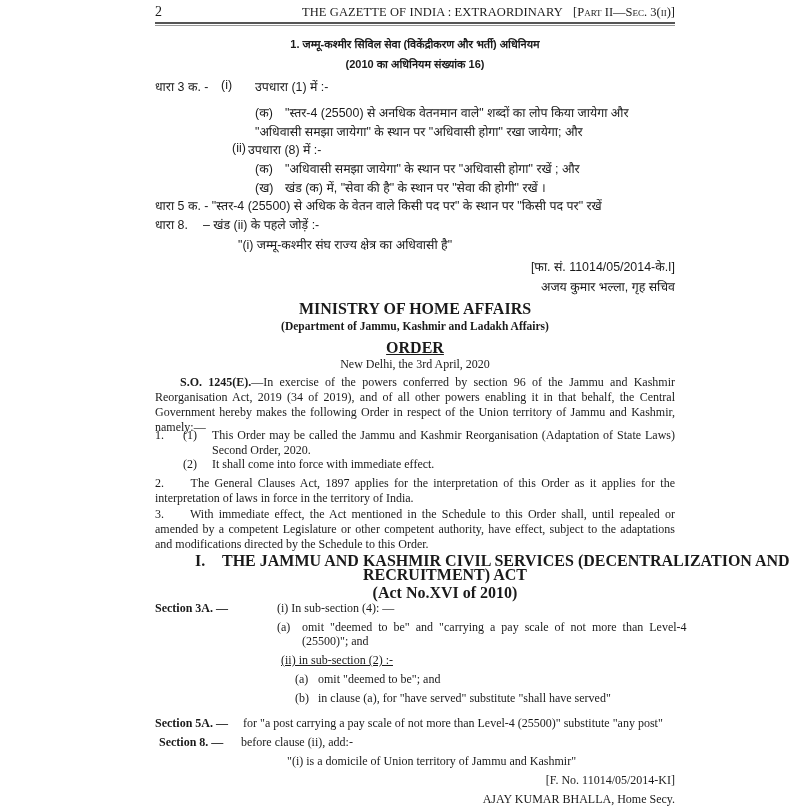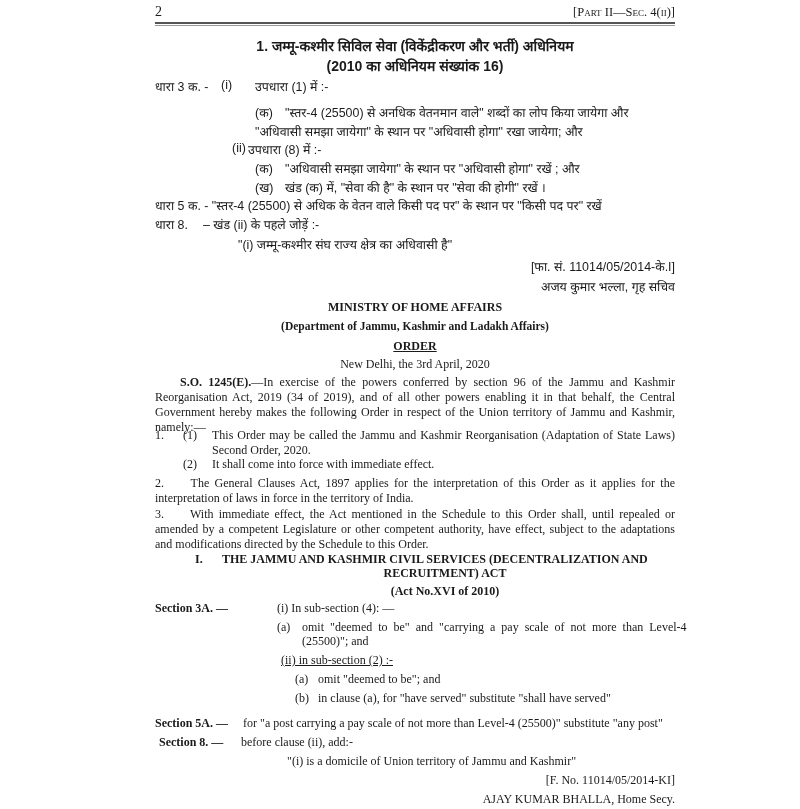--- a/index.html
+++ b/index.html
@@ -10,35 +10,36 @@
 
   .hdr { position:absolute; left:0; top:4px; width:520px; height:18px; font-size:12.5px; }
   .hdr .pg { position:absolute; left:0; top:0; font-size:14px; }
   .hdr .title { position:absolute; left:147px; top:1px; letter-spacing:0.1px; }
   .hdr .part { position:absolute; right:0; top:1px; font-variant:small-caps; }
   .rule1 { position:absolute; left:0; top:22px; width:520px; height:2px; background:#555; }
   .rule2 { position:absolute; left:0; top:25px; width:520px; height:1px; background:#999; }
 
   .abs { position:absolute; white-space:nowrap; }
   .hi { font-size:12.4px; }
-  .hi-b { font-size:14px; font-weight:bold; }
+  .hi-b { font-size:11px; font-weight:bold; }
   .en { font-size:12px; }
-  .en-b { font-size:12px; font-weight:bold; }
+  .en-b { font-size:16px; font-weight:bold; }
   .center { width:520px; left:0; text-align:center; }
   .right { right:0; text-align:right; }
   .just { white-space:normal; text-align:justify; text-align-last:left; line-height:15px; }
 </style>
 </head>
 <body>
 
 <div class="page">
 
   <div class="hdr serif">
     <span class="pg">2</span>
-    <span class="part">[Part II—Sec. 4(ii)]</span>
+    <span class="title">THE GAZETTE OF INDIA : EXTRAORDINARY</span>
+    <span class="part">[Part II—Sec. 3(ii)]</span>
   </div>
   <div class="rule1"></div>
   <div class="rule2"></div>
 
   <div class="abs center sans hi-b" style="top:36px;">1. जम्मू-कश्मीर सिविल सेवा (विकेंद्रीकरण और भर्ती) अधिनियम</div>
   <div class="abs center sans hi-b" style="top:56px;">(2010 का अधिनियम संख्यांक 16)</div>
 
   <div class="abs sans hi" style="left:0; top:78px;">धारा 3 क. -</div>
   <div class="abs sans hi" style="left:66px; top:78px;">(i)</div>
   <div class="abs sans hi" style="left:100px; top:78px;">उपधारा (1) में :-</div>

